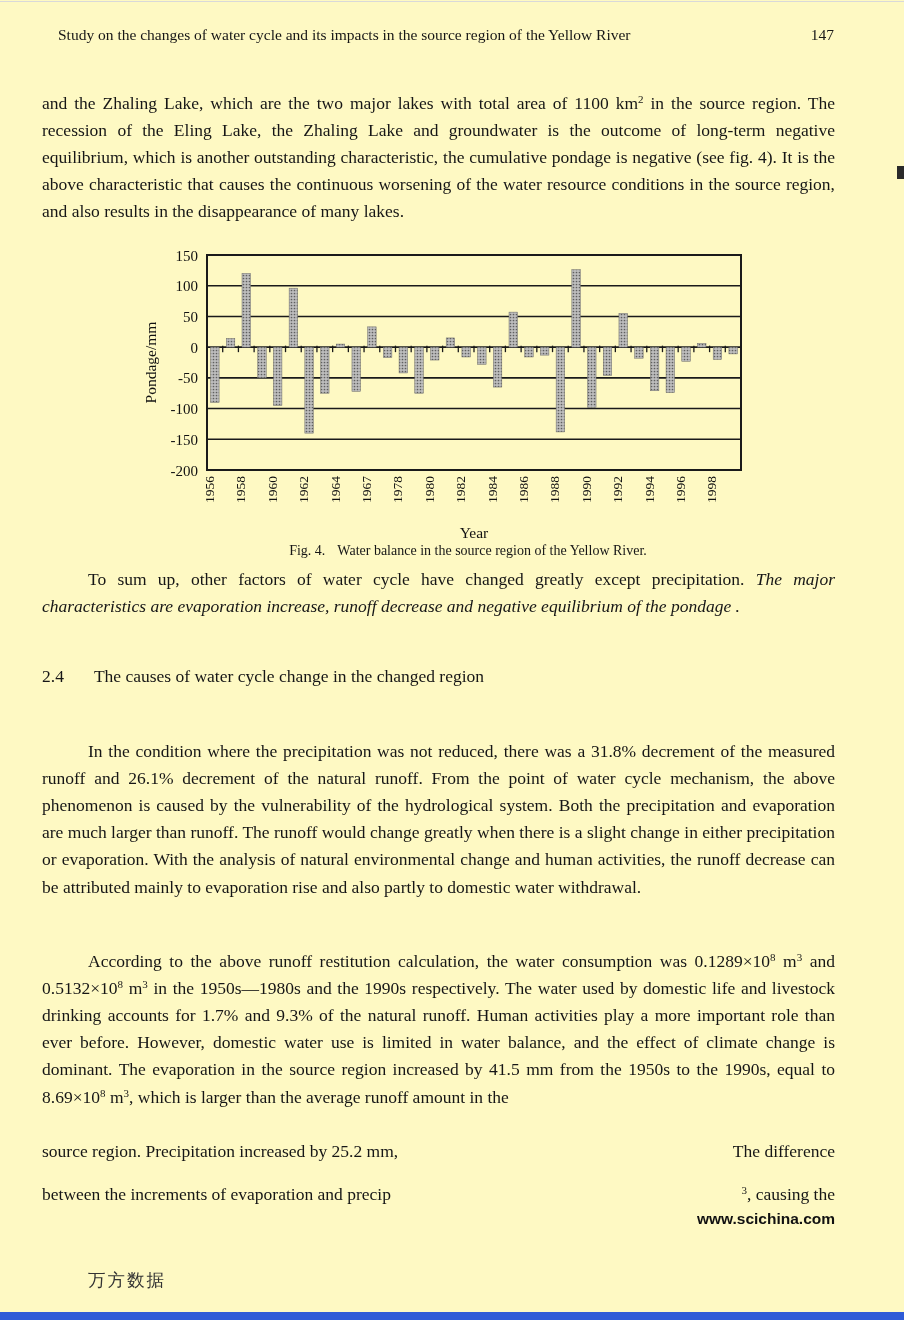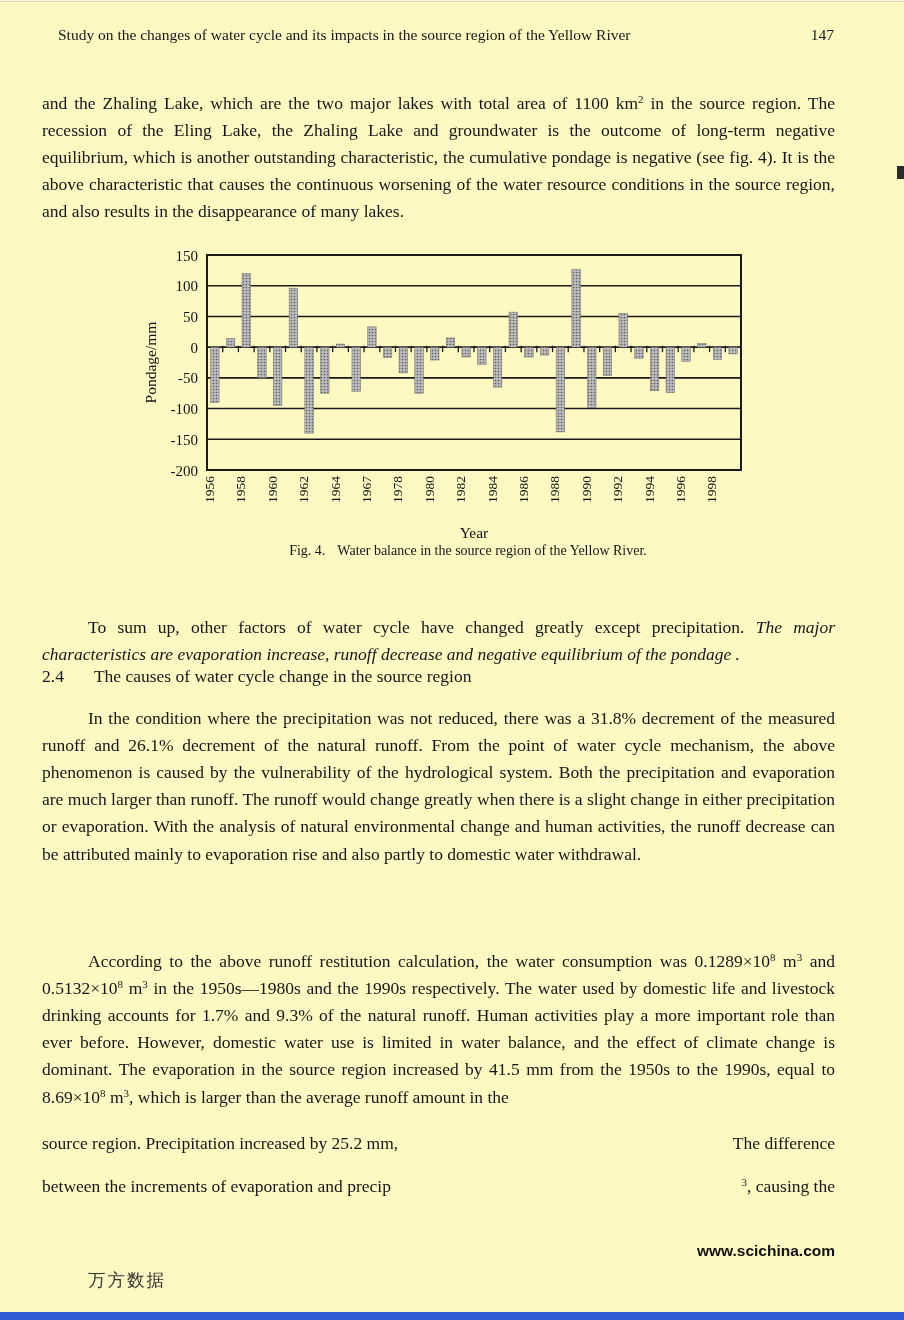--- a/index.html
+++ b/index.html
@@ -15,54 +15,54 @@
     display:flex; justify-content:space-between; align-items:baseline;
     font-size:15.5px;
   }
   .body-par{
     position:absolute; left:42px; width:793px;
     font-size:17.5px; line-height:27.2px; text-align:justify;
   }
   .indent{text-indent:46px;}
   sup{font-size:11px; line-height:0; vertical-align:6px;}
   .p1{top:72px;}
-  .p2{top:596px;}
-  .p3{top:687px;}
+  .p2{top:548px;}
+  .p3{top:720px;}
   .p4{top:930px;}
   .heading-24{
     position:absolute; top:666px; left:42px; width:793px;
     font-size:17.5px; display:flex;
   }
   .heading-24 .h-num{margin-right:30px;}
   .chart-svg{position:absolute; left:140px; top:247px;}
   .fig-caption{
     position:absolute; top:543px; left:0; width:904px;
     text-align:center; font-size:14px;padding-left:16px;
   }
   .fig-caption .cap-text{margin-left:12px;}
   .split-line{
     position:absolute; left:42px; width:793px;
     font-size:17.5px; line-height:27.2px;
-    display:flex; justify-content:space-between;
+    display:flex; justify-content:space-between;margin-top:8px;
   }
   .l8{top:1130px;}
   .l9{top:1173px;text-align:center;}
   .watermark{
     position:absolute; left:505px; top:1122px; width:335px; height:80px;
     display:flex; align-items:flex-start;
     font-family:"Liberation Sans", sans-serif;
   }
   .wm-text{margin-left:14px;}
   .wm-cn{font-size:25px; letter-spacing:2px; font-weight:bold;}
   .wm-rule{height:2px; width:118px; margin-top:3px;}
   .wm-en{font-size:18px; letter-spacing:5px; margin-top:5px;}
   .site-url{
     position:absolute; top:1210px; right:69px;
     font-family:"Liberation Sans", sans-serif; font-weight:bold;
-    font-size:15.5px; color:#111;margin-top:32px;
+    font-size:15.5px; color:#111;
   }
   .wanfang{
     position:absolute; top:1268px; left:88px;
     font-family:"Liberation Sans", sans-serif;
     font-size:17.5px; color:#333; letter-spacing:2px;
   }
   .bottom-bar{position:absolute; bottom:0; left:0; width:904px; height:8px;}
 </style>
 </head>
 <body>
@@ -193,21 +193,21 @@
     </svg>
 
   <div class="fig-caption">
     <span>Fig. 4.</span><span class="cap-text">Water balance in the source region of the Yellow River.</span>
   </div>
 
   <p class="body-par indent p2"><span>To sum up, other factors of water cycle have changed greatly except precipitation. </span><span style="font-style: italic;">The major characteristics are evaporation increase, runoff decrease and negative equilibrium of the pondage .</span></p>
 
   <div class="heading-24">
     <span class="h-num">2.4</span>
-    <span>The causes of water cycle change in the source region</span>
+    <span>The causes of water cycle change in the changed region</span>
   </div>
 
   <p class="body-par indent p3">In the condition where the precipitation was not reduced, there was a 31.8% decrement of the measured runoff and 26.1% decrement of the natural runoff. From the point of water cycle mechanism, the above phenomenon is caused by the vulnerability of the hydrological system. Both the precipitation and evaporation are much larger than runoff. The runoff would change greatly when there is a slight change in either precipitation or evaporation. With the analysis of natural environmental change and human activities, the runoff decrease can be attributed mainly to evaporation rise and also partly to domestic water withdrawal.</p>
 
   <p class="body-par indent p4"><span>According to the above runoff restitution calculation, the water consumption was 0.1289×10</span><sup>8</sup><span> m</span><sup>3</sup><span> and 0.5132×10</span><sup>8</sup><span> m</span><sup>3</sup><span> in the 1950s—1980s and the 1990s respectively. The water used by domestic life and livestock drinking accounts for 1.7% and 9.3% of the natural runoff. Human activities play a more important role than ever before. However, domestic water use is limited in water balance, and the effect of climate change is dominant. The evaporation in the source region increased by 41.5 mm from the 1950s to the 1990s, equal to 8.69×10</span><sup>8</sup><span> m</span><sup>3</sup><span>, which is larger than the average runoff amount in the</span></p>
 
   <div class="split-line l8">
     <span>source region. Precipitation increased by 25.2 mm,</span>
     <span>The difference</span>
   </div>

